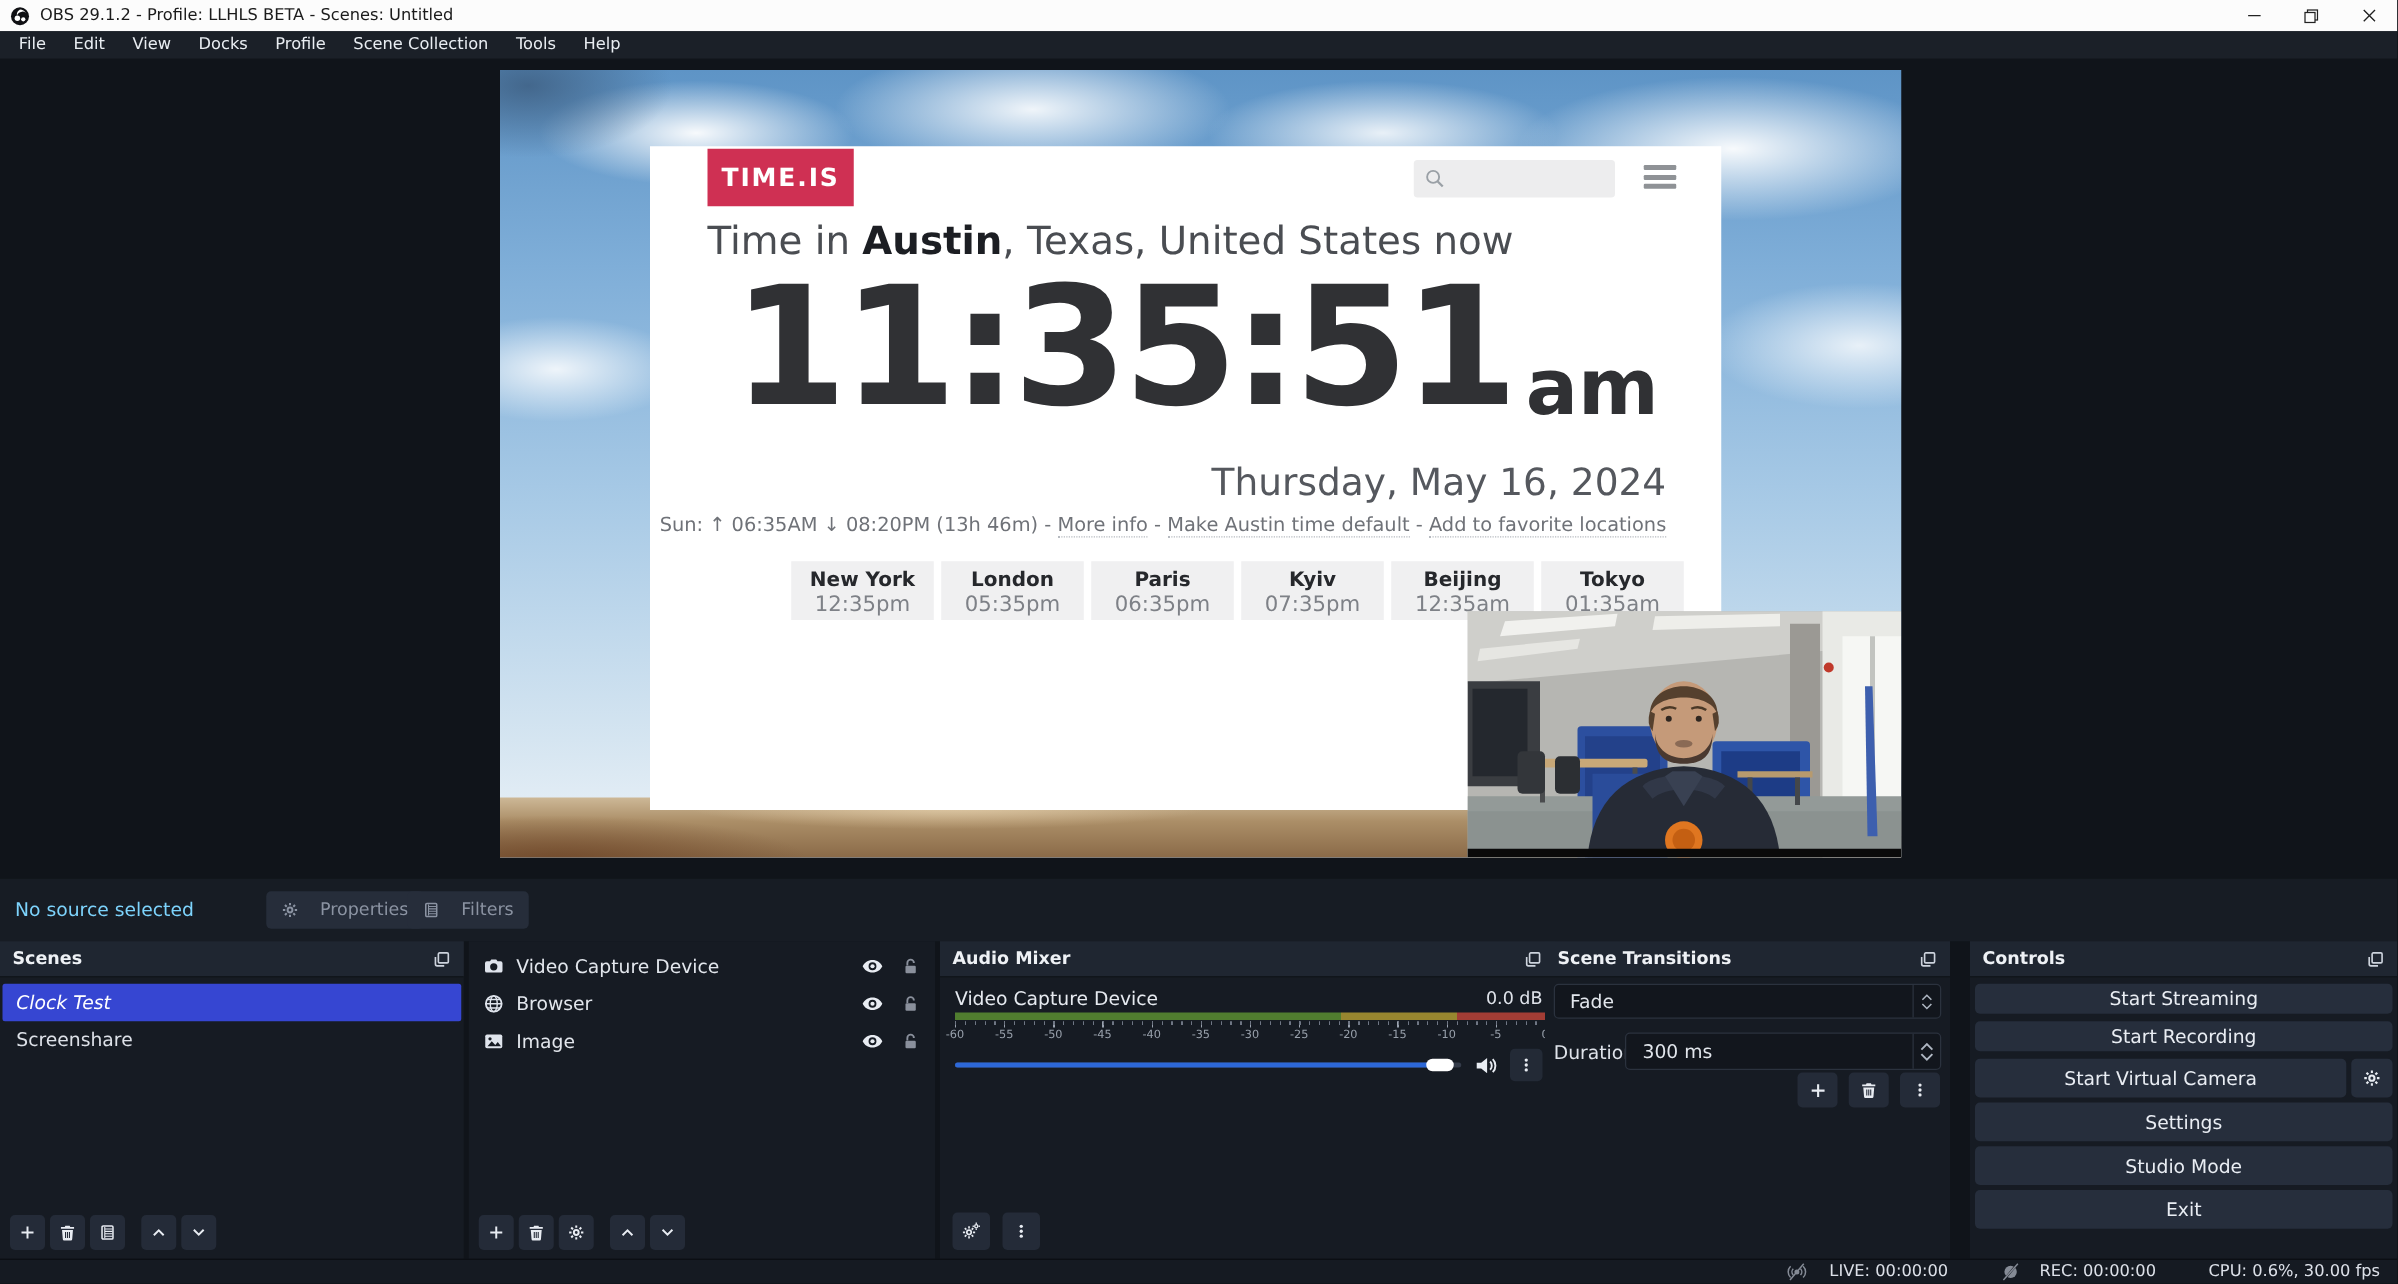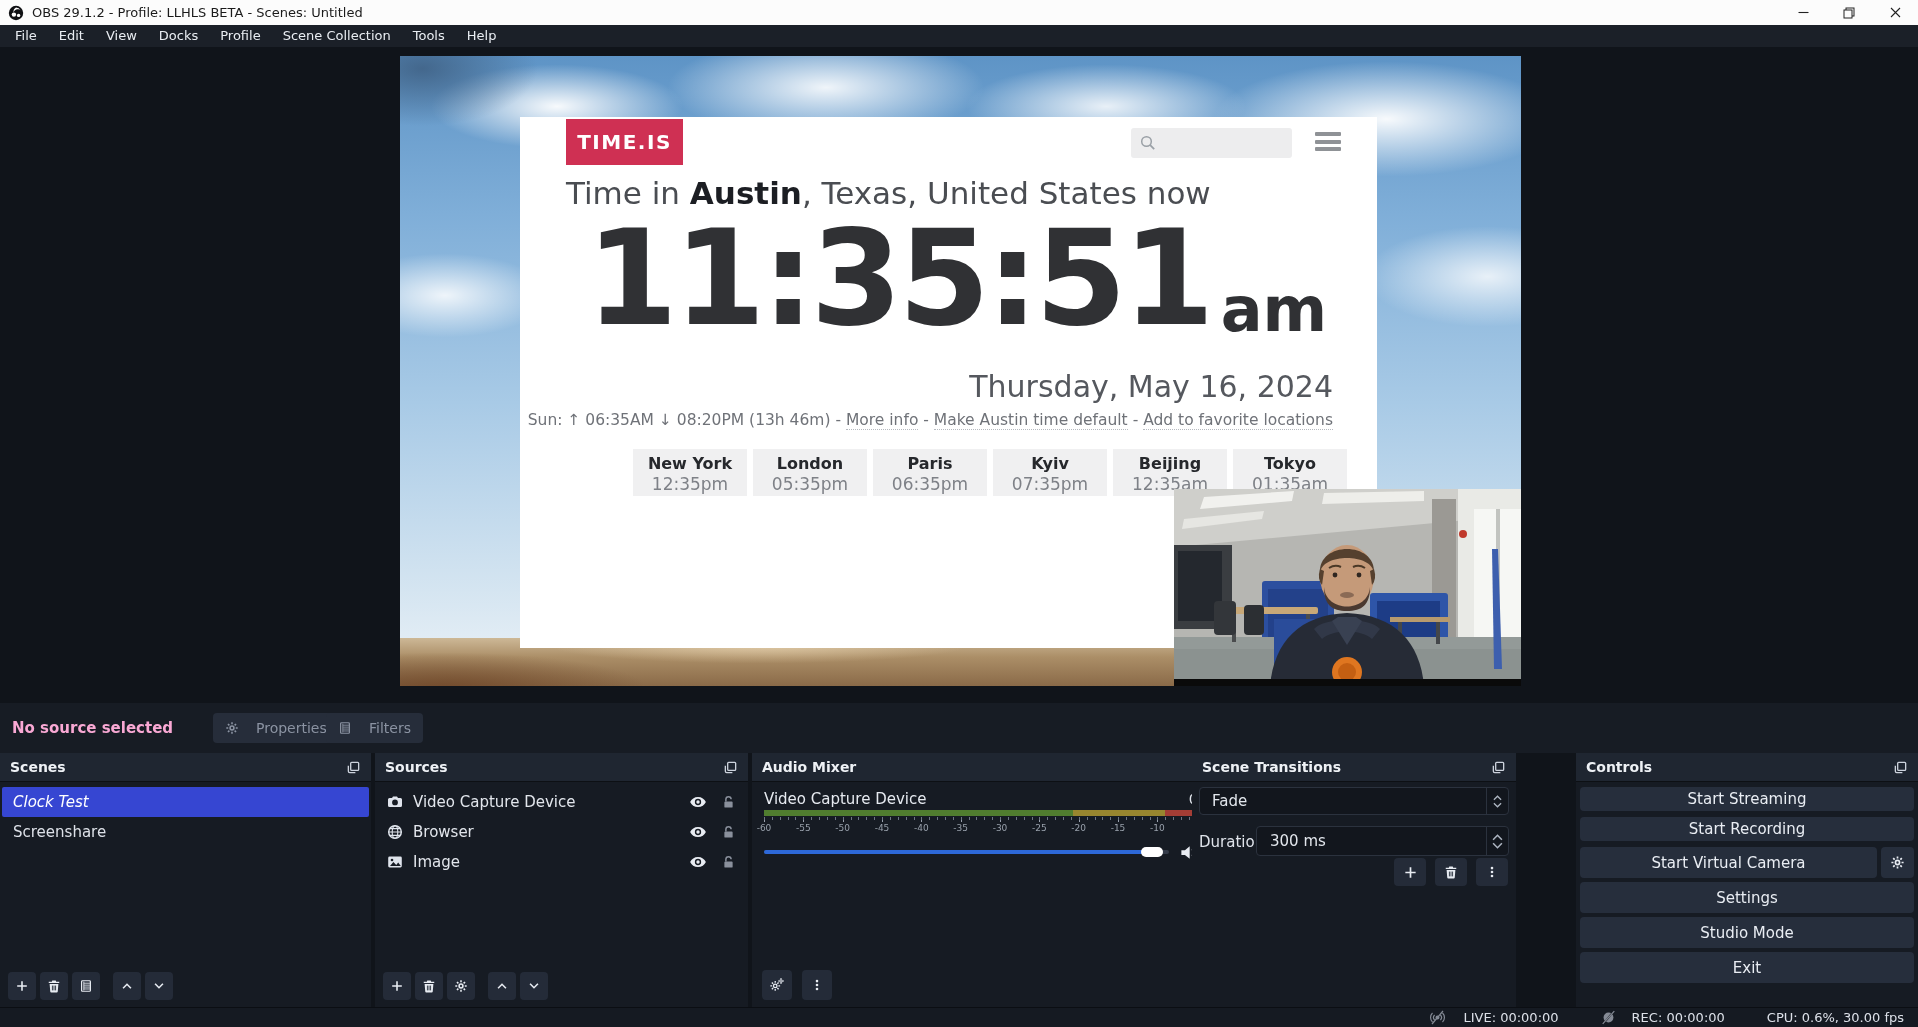--- a/index.html
+++ b/index.html
@@ -53,34 +53,34 @@
   .sun-line { position:absolute; right:44px; top:294px; font-size:15.5px; color:#6f7278; white-space:pre; }
   .sun-line .wp-link { border-bottom:1px dotted #b6bac0; }
   .cities { position:absolute; left:113px; top:332px; display:flex; gap:6px; }
   .city-box { width:114px; height:47px; background:#f0f0f1; text-align:center; padding-top:5px; }
   .city-name { font-size:16px; font-weight:700; color:#26282c; }
   .city-time { font-size:17px; color:#7e8187; margin-top:1px; }
   .webcam { position:absolute; right:0; bottom:0; width:347px; height:197px; }
 
   
   .selection-bar { position:absolute; top:703px; left:0; width:100%; height:50px; background:#171c24; display:flex; align-items:center; }
-  .sel-status { font-size:15px; color:#f9a8d4; margin-left:12px;font-weight:bold; }
+  .sel-status { font-size:15px; color:#7dd3fc; margin-left:12px; }
   .sel-btn { height:30px; background:#262d3a; border-radius:4px; display:flex; align-items:center; gap:17px; padding:0 12px; color:#8b93a2; font-size:14px; }
   .sel-btn.properties { position:absolute; left:213px; }
   .sel-btn.filters { position:absolute; left:326px; }
 
   
   .dock { position:absolute; top:753px; height:254px; background:#161b23; }
   .dock-header { height:29px; background:#1f2631; border-bottom:1px solid #0d1014; display:flex; align-items:center; padding:0 10px; }
   .dock-title { font-size:14px; font-weight:700; color:#eef1f5; }
   .popout { margin-left:auto; display:flex; }
   .dock-scenes { left:0; width:371px; }
   .dock-sources { left:375px; width:373px; }
   .dock-mixer { left:752px; width:492px; }
-  .dock-transitions { left:1192px; width:324px; }
+  .dock-transitions { left:1236px; width:324px; }
   .dock-controls { left:1576px; width:342px; }
 
   .scene-item { height:30px; line-height:30px; padding-left:11px; font-size:15px; color:#dde1e8; margin:0 2px; border-radius:2px; }
   .scene-item.selected { background:#3646d2; color:#fff;font-style:italic; }
   .scene-list { margin-top:5px; }
 
   .source-list { margin-top:5px; }
   .source-row { height:30px; display:flex; align-items:center; padding:0 12px; font-size:15px; color:#e2e6ec; gap:10px; }
   .source-row .grow { flex:1; }
   .row-icons { display:flex; align-items:center; gap:14px; }
@@ -350,29 +350,20 @@
       </div>
       <div class="tool-btn">
         <svg width="14" height="14" viewBox="0 0 16 16">
             <path d="M3.5 5.5L8 10l4.5-4.5" stroke="#e8ecf2" stroke-width="1.8" fill="none"></path>
           </svg>
       </div>
     </div>
   </div>
 
   <div class="dock dock-sources">
-    <div class="dock-header">
-      <span class="dock-title">Sources</span>
-      <span class="popout">
-        <svg width="15" height="15" viewBox="0 0 16 16">
-            <rect x="5" y="2.5" width="8.5" height="8.5" rx="1" fill="none" stroke="#cdd3dd" stroke-width="1.4"></rect>
-            <path d="M2.5 6v6a1.5 1.5 0 0 0 1.5 1.5h6" fill="none" stroke="#cdd3dd" stroke-width="1.4"></path>
-          </svg>
-      </span>
-    </div>
     <div class="source-list">
       <div class="source-row">
         <span>
           <svg width="16" height="16" viewBox="0 0 16 16">
               <path fill-rule="evenodd" d="M6 2.5L5 4H2.5A1.5 1.5 0 0 0 1 5.5v6A1.5 1.5 0 0 0 2.5 13h11a1.5 1.5 0 0 0 1.5-1.5v-6A1.5 1.5 0 0 0 13.5 4H11l-1-1.5H6zM8 11.3a2.9 2.9 0 1 0 0-5.8 2.9 2.9 0 0 0 0 5.8z" fill="#dfe4ec"></path>
             </svg>
         </span>
         <span class="grow">Video Capture Device</span>
         <span class="row-icons">
           <span>

